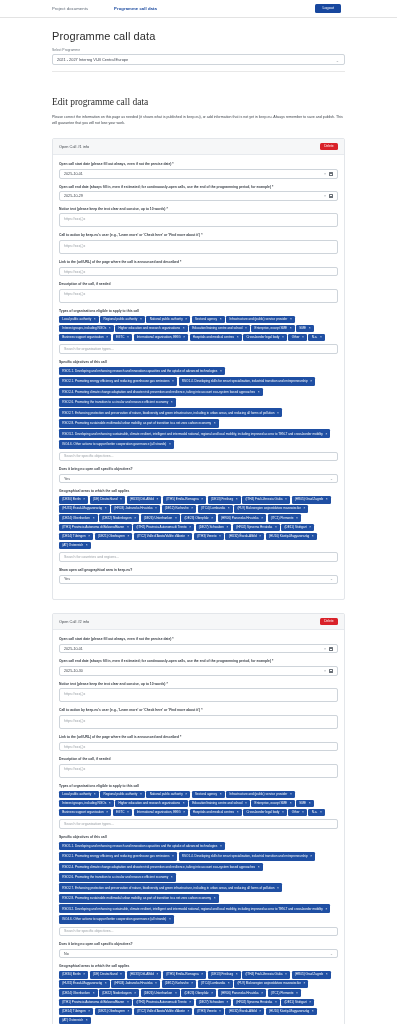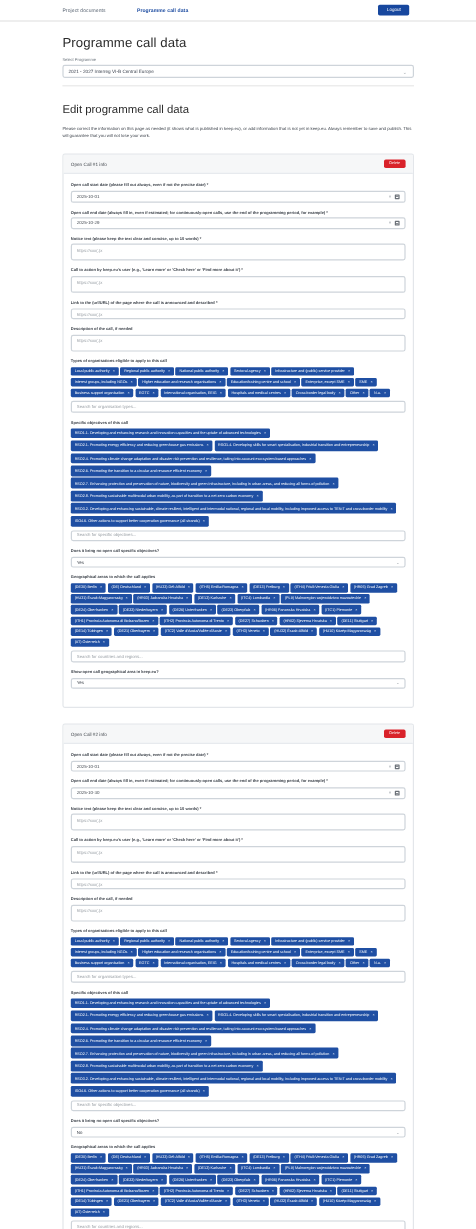--- a/index.html
+++ b/index.html
@@ -78,21 +78,22 @@
     transform: translateY(-50%);
     font-size: 4px; color: #9aa0a6;
   }
 
   
   .edit-wrap { padding-top: 14px; }
   h2.section-title {
     font-size: 9.5px;
     font-weight: 400;
     color: #2b2b2b;
-    margin: 0 0 8px;
+    margin: 11px 0 8px;
+    font-family: Liberation Serif, serif;
   }
   .intro {
     font-size: 3.6px;
     line-height: 1.55;
     color: #3f454d;
     margin-bottom: 12px;
     max-width: 292px;
   }
 
   

